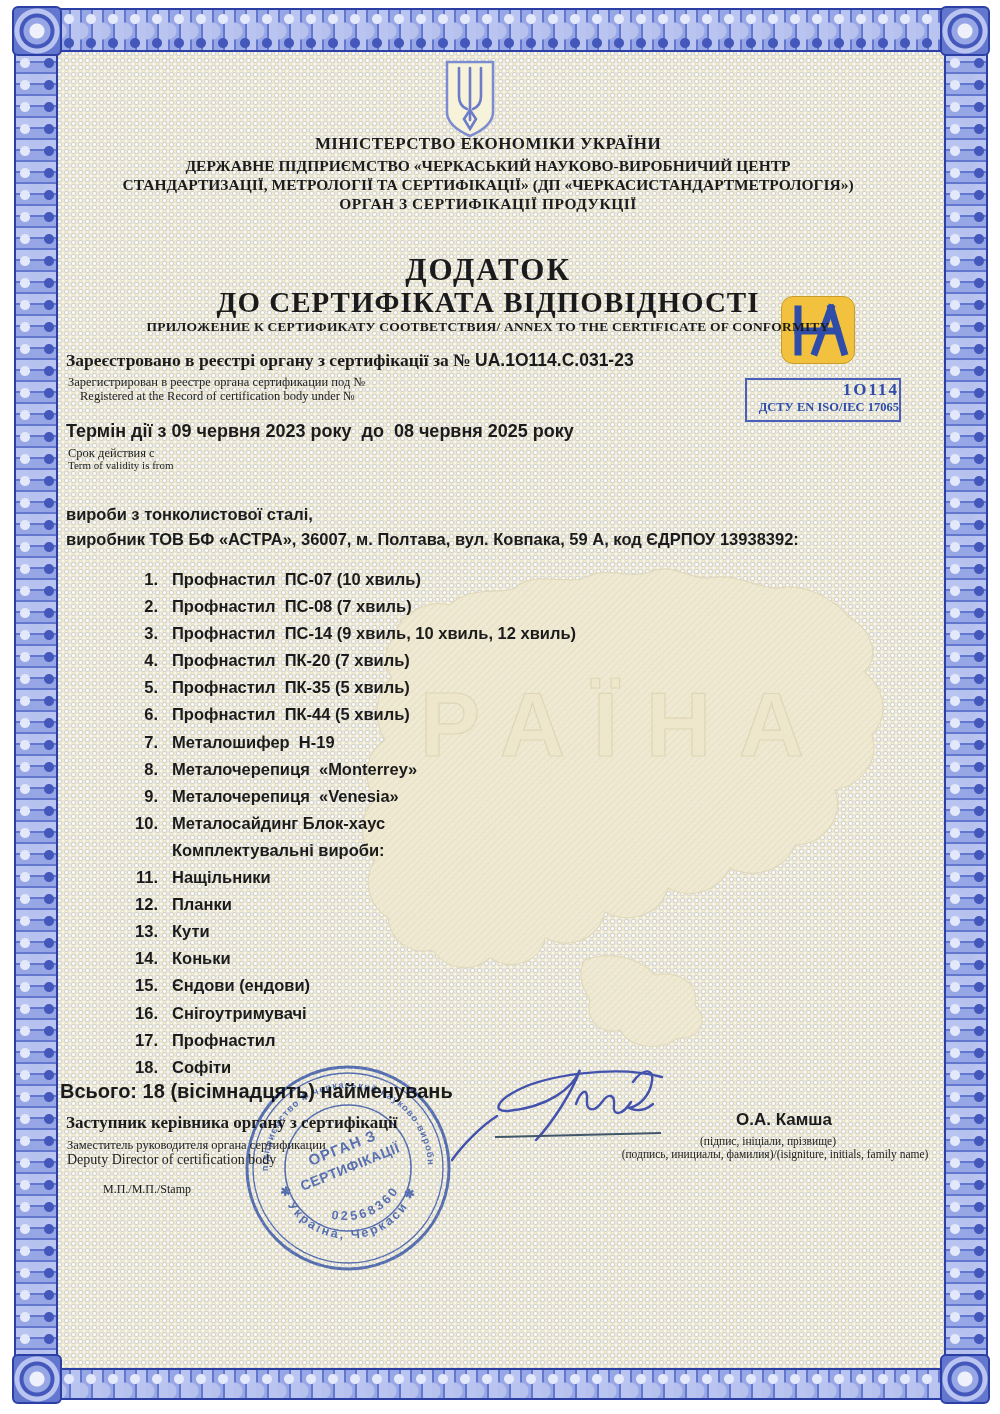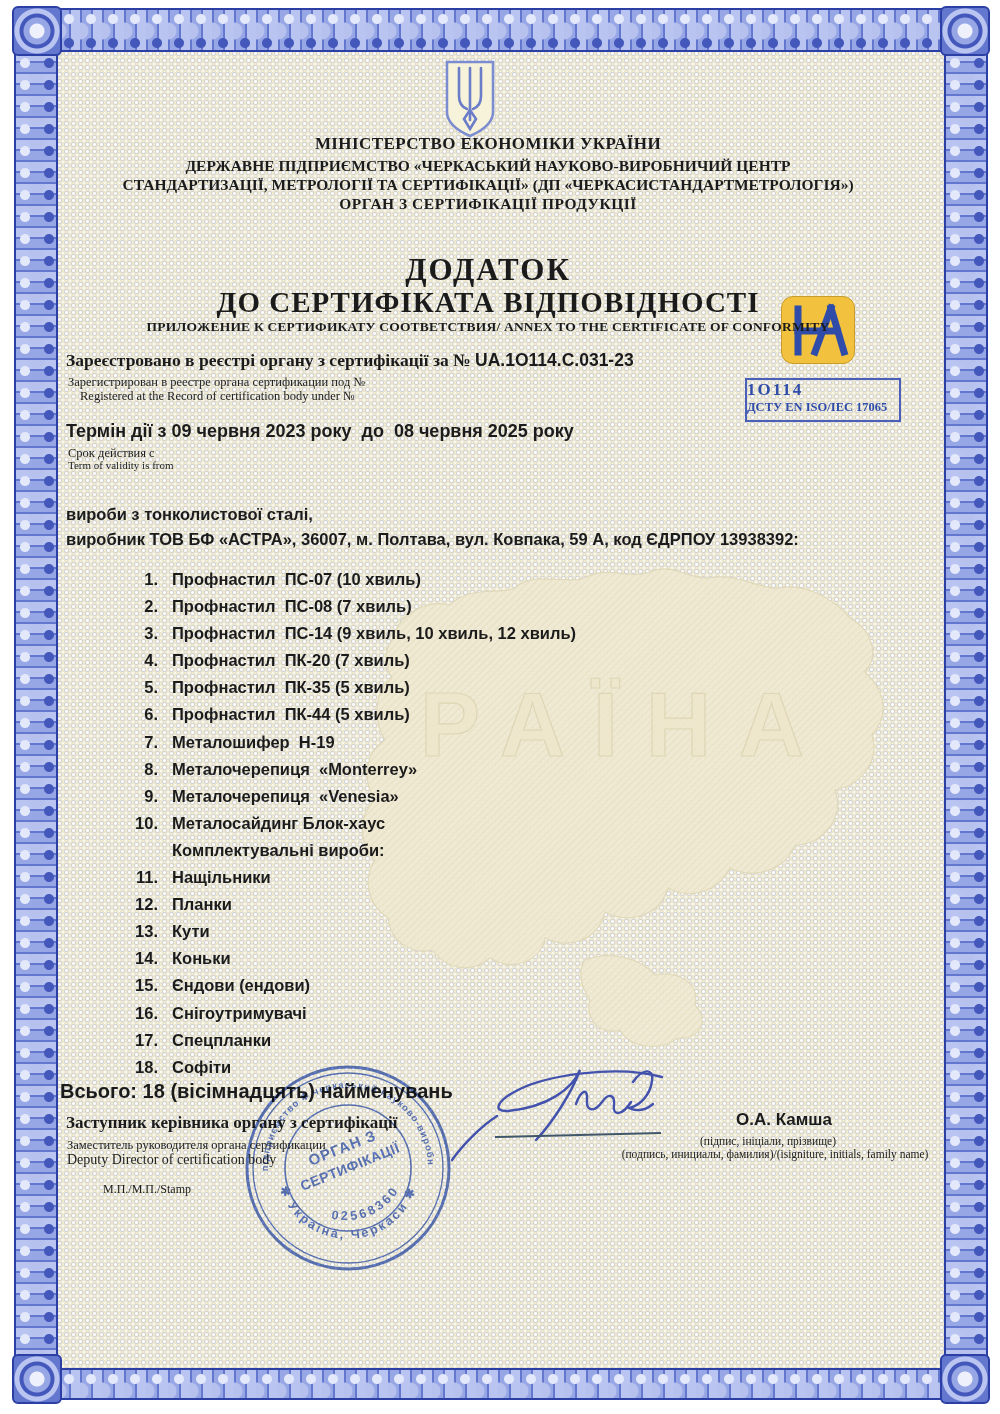--- a/index.html
+++ b/index.html
@@ -95,21 +95,21 @@
   .cap1{left:640px;top:1135px;width:256px;text-align:center;font-size:11.5px;}
   .cap2{left:590px;top:1148px;width:370px;text-align:center;font-size:11.5px;}
 
   
   .acc-logo{
     position:absolute;left:781px;top:296px;width:72px;height:66px;
     background:#f2c23e;border:1px solid #c79c2c;border-radius:12px;
   }
   .acc-box{
     position:absolute;left:745px;top:378px;width:152px;height:40px;
-    border:2px solid #4a5fb8;color:#2f4da8;text-align:left;
+    border:2px solid #4a5fb8;color:#2f4da8;text-align:right;
   }
   .acc-code{font-size:17px;font-weight:bold;letter-spacing:2px;line-height:20px;font-family:"Liberation Serif",serif;}
   .acc-std{font-size:12.5px;font-weight:bold;line-height:14px;font-family:"Liberation Serif",serif;}
 
   svg{position:absolute;left:0;top:0;}
   .overlay{pointer-events:none;}
 </style>
 </head>
 <body>
 
@@ -256,21 +256,21 @@
     <div class="prow">
         <span class="num">15.</span>
         <span class="lbl">Єндови (ендови)</span>
       </div>
     <div class="prow">
         <span class="num">16.</span>
         <span class="lbl">Снігоутримувачі</span>
       </div>
     <div class="prow">
         <span class="num">17.</span>
-        <span class="lbl">Спецпланки</span>
+        <span class="lbl">Профнастил</span>
       </div>
     <div class="prow">
         <span class="num">18.</span>
         <span class="lbl">Софіти</span>
       </div>
   </div>
 
   <div class="abs sansb total">Всього: 18 (вісімнадцять) найменувань</div>
 
   <div class="abs serifb sig-title">Заступник керівника органу з сертифікації</div>

